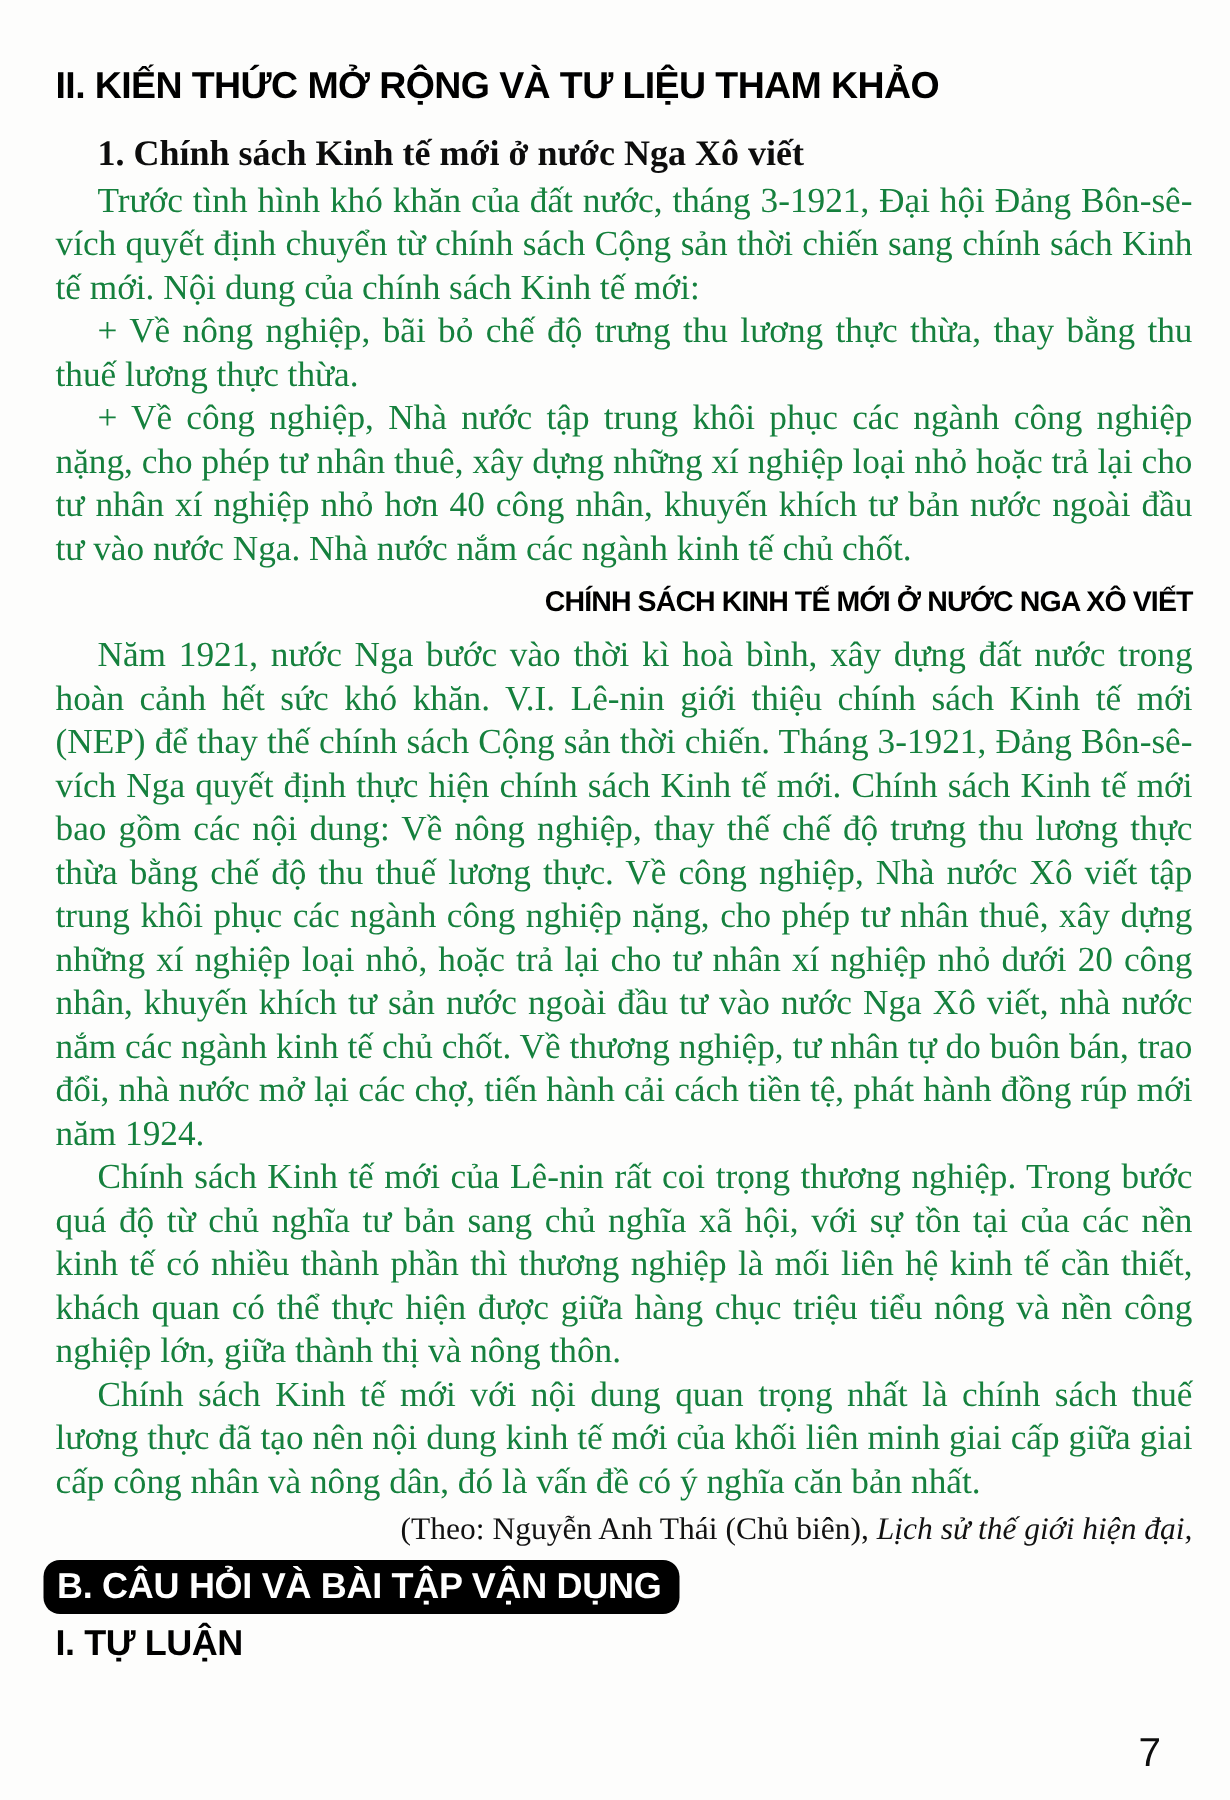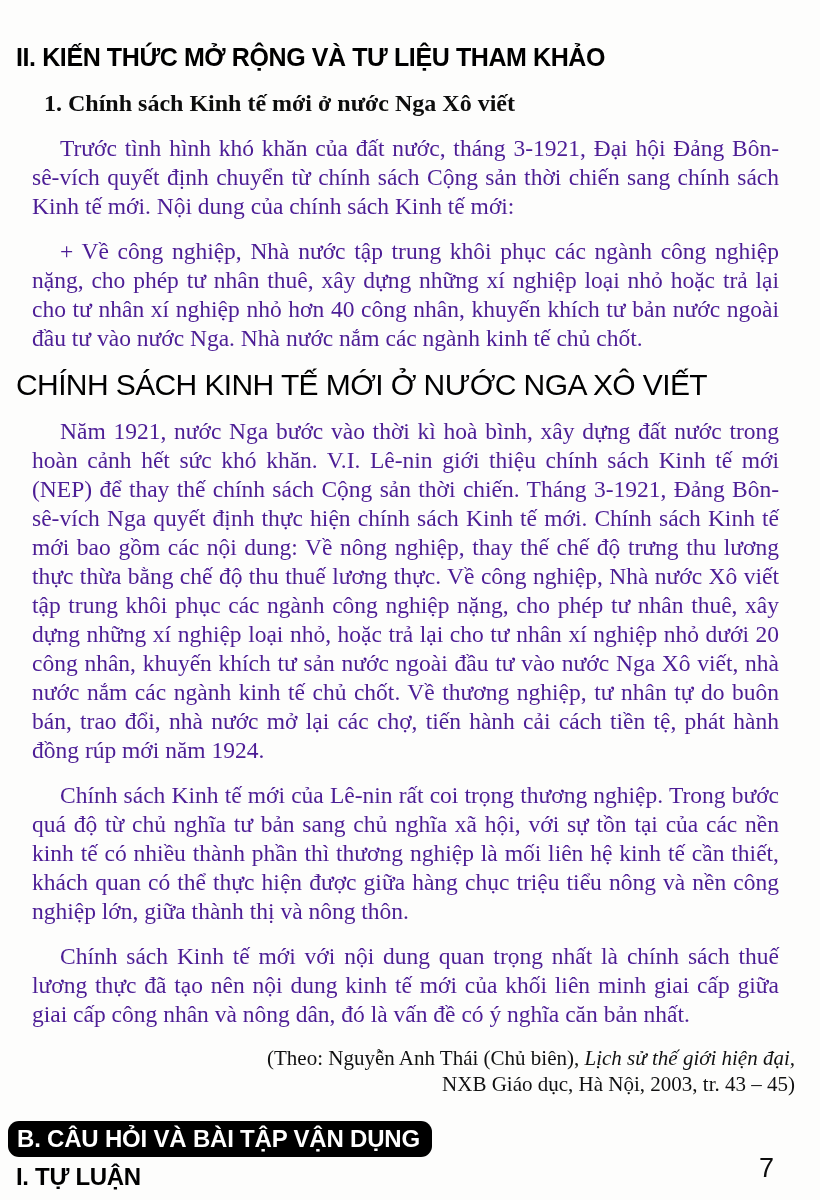--- a/index.html
+++ b/index.html
@@ -11,21 +11,21 @@
     overflow: hidden;
     color: #161616;
     -webkit-font-smoothing: antialiased;
   }
   .page {
     position: relative;
     width: 820px;
     height: 1200px;
     background: #fdfdfc;
     box-sizing: border-box;
-    padding: 42px 25px 0 16px;
+    padding: 42px 25px 0 37px;
   }
   
   .h-main {
     font-family: "Liberation Sans", sans-serif;
     font-weight: bold;
     font-size: 25px;
     line-height: 30px;
     letter-spacing: -0.4px;
     color: #000;
     margin: 0 0 9px 0;
@@ -41,41 +41,41 @@
     color: #0d0d0d;
   }
   .h-serif.mt { margin-top: 2px; }
   
   p.body {
     font-family: "Liberation Serif", serif;
     font-size: 23.5px;
     line-height: 29px;
     text-align: justify;
     text-indent: 28px;
-    margin: 16px;
-    color: #4c1d95;
+    margin: 0;
+    color: #15803d;
   }
   
   .doc-title {
     font-family: "Liberation Sans", sans-serif;
-    font-weight: normal;
-    font-size: 30px;
+    font-weight: bold;
+    font-size: 19px;
     line-height: 32px;
     letter-spacing: -0.6px;
-    text-align: left;
+    text-align: right;
     color: #000;
     margin: 5px 0 5px 0;
   }
   
   .citation {
     font-family: "Liberation Serif", serif;
     font-size: 21px;
     line-height: 26px;
     text-align: right;
-    margin: 3px 0 16px 0;
+    margin: 3px 0 0 0;
     color: #111;
   }
   .citation .ital { font-style: italic; }
   
   .banner {
     display: inline-block;
     background: #000;
     color: #fff;
     font-family: "Liberation Sans", sans-serif;
     font-weight: bold;
@@ -109,36 +109,36 @@
 <body>
 
 <div class="page">
 
   <div class="h-main">II. KIẾN THỨC MỞ RỘNG VÀ TƯ LIỆU THAM KHẢO</div>
 
   <div class="h-serif">1. Chính sách Kinh tế mới ở nước Nga Xô viết</div>
 
   <p class="body">Trước tình hình khó khăn của đất nước, tháng 3-1921, Đại hội Đảng Bôn-sê-vích quyết định chuyển từ chính sách Cộng sản thời chiến sang chính sách Kinh tế mới. Nội dung của chính sách Kinh tế mới:</p>
 
+  <p class="body">+ Về nông nghiệp, bãi bỏ chế độ trưng thu lương thực thừa, thay bằng thu thuế lương thực thừa.</p>
 
   <p class="body">+ Về công nghiệp, Nhà nước tập trung khôi phục các ngành công nghiệp nặng, cho phép tư nhân thuê, xây dựng những xí nghiệp loại nhỏ hoặc trả lại cho tư nhân xí nghiệp nhỏ hơn 40 công nhân, khuyến khích tư bản nước ngoài đầu tư vào nước Nga. Nhà nước nắm các ngành kinh tế chủ chốt.</p>
 
 
 
   <div class="doc-title">CHÍNH SÁCH KINH TẾ MỚI Ở NƯỚC NGA XÔ VIẾT</div>
 
   <p class="body">Năm 1921, nước Nga bước vào thời kì hoà bình, xây dựng đất nước trong hoàn cảnh hết sức khó khăn. V.I. Lê-nin giới thiệu chính sách Kinh tế mới (NEP) để thay thế chính sách Cộng sản thời chiến. Tháng 3-1921, Đảng Bôn-sê-vích Nga quyết định thực hiện chính sách Kinh tế mới. Chính sách Kinh tế mới bao gồm các nội dung: Về nông nghiệp, thay thế chế độ trưng thu lương thực thừa bằng chế độ thu thuế lương thực. Về công nghiệp, Nhà nước Xô viết tập trung khôi phục các ngành công nghiệp nặng, cho phép tư nhân thuê, xây dựng những xí nghiệp loại nhỏ, hoặc trả lại cho tư nhân xí nghiệp nhỏ dưới 20 công nhân, khuyến khích tư sản nước ngoài đầu tư vào nước Nga Xô viết, nhà nước nắm các ngành kinh tế chủ chốt. Về thương nghiệp, tư nhân tự do buôn bán, trao đổi, nhà nước mở lại các chợ, tiến hành cải cách tiền tệ, phát hành đồng rúp mới năm 1924.</p>
 
   <p class="body">Chính sách Kinh tế mới của Lê-nin rất coi trọng thương nghiệp. Trong bước quá độ từ chủ nghĩa tư bản sang chủ nghĩa xã hội, với sự tồn tại của các nền kinh tế có nhiều thành phần thì thương nghiệp là mối liên hệ kinh tế cần thiết, khách quan có thể thực hiện được giữa hàng chục triệu tiểu nông và nền công nghiệp lớn, giữa thành thị và nông thôn.</p>
 
   <p class="body">Chính sách Kinh tế mới với nội dung quan trọng nhất là chính sách thuế lương thực đã tạo nên nội dung kinh tế mới của khối liên minh giai cấp giữa giai cấp công nhân và nông dân, đó là vấn đề có ý nghĩa căn bản nhất.</p>
 
   <div class="citation">
     <span>(Theo: Nguyễn Anh Thái (Chủ biên), </span><span class="ital">Lịch sử thế giới hiện đại,</span><br>
-    <span>NXB Giáo dục, Hà Nội, 2003, tr. 43 – 45)</span>
   </div>
 
   <div>
     <span class="banner">B. CÂU HỎI VÀ BÀI TẬP VẬN DỤNG</span>
   </div>
 
   <div class="h-sans-sub">I. TỰ LUẬN</div>
 
   <div class="page-number">7</div>
 

